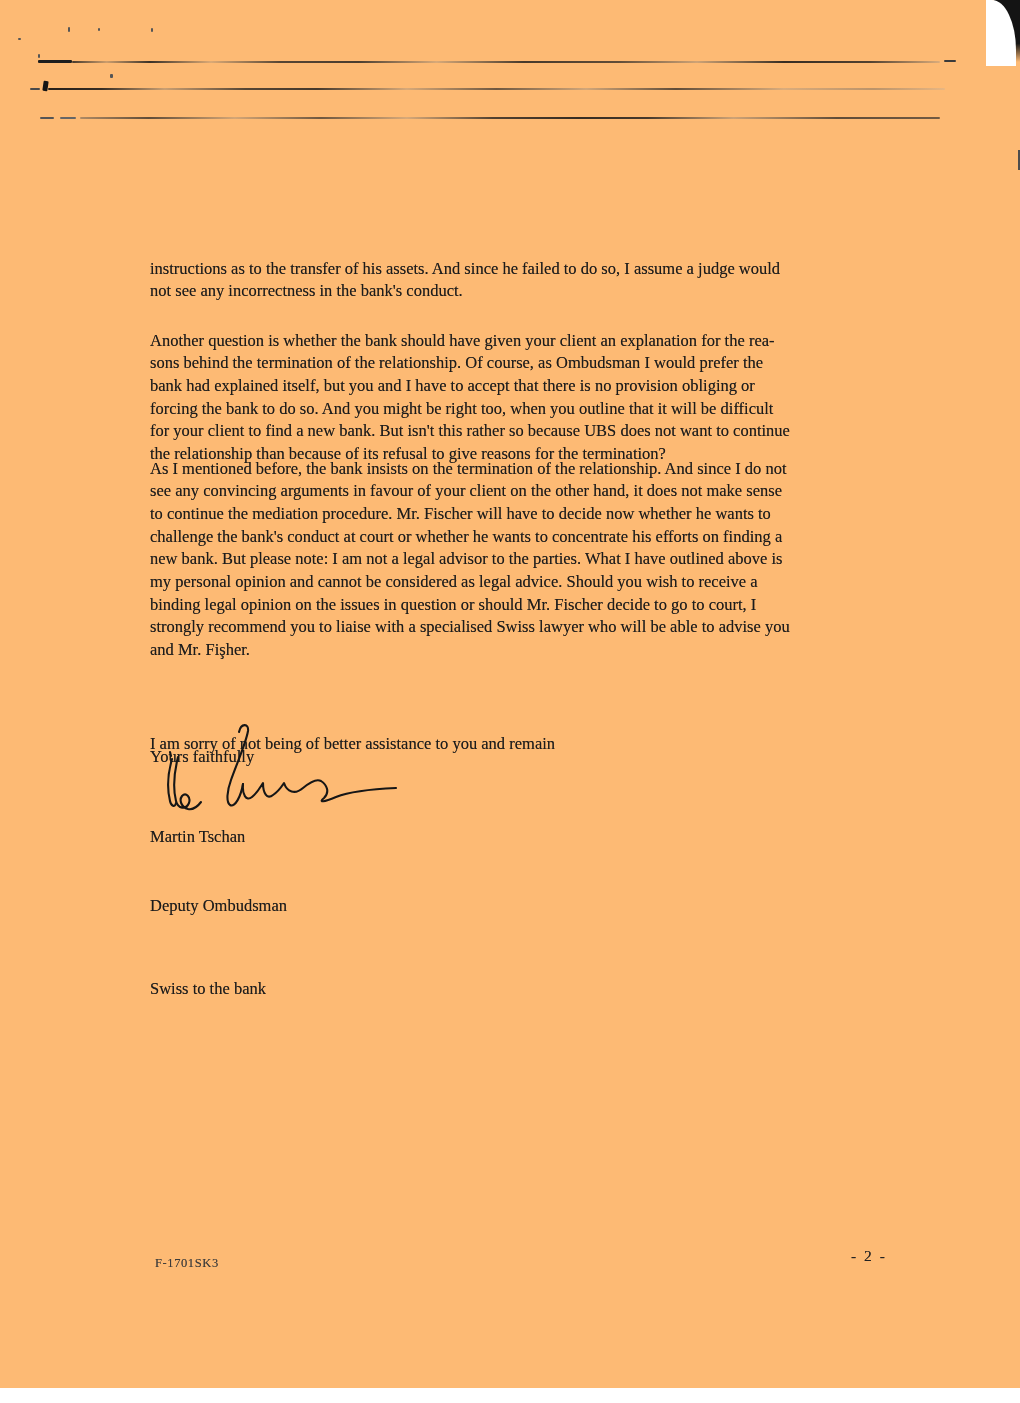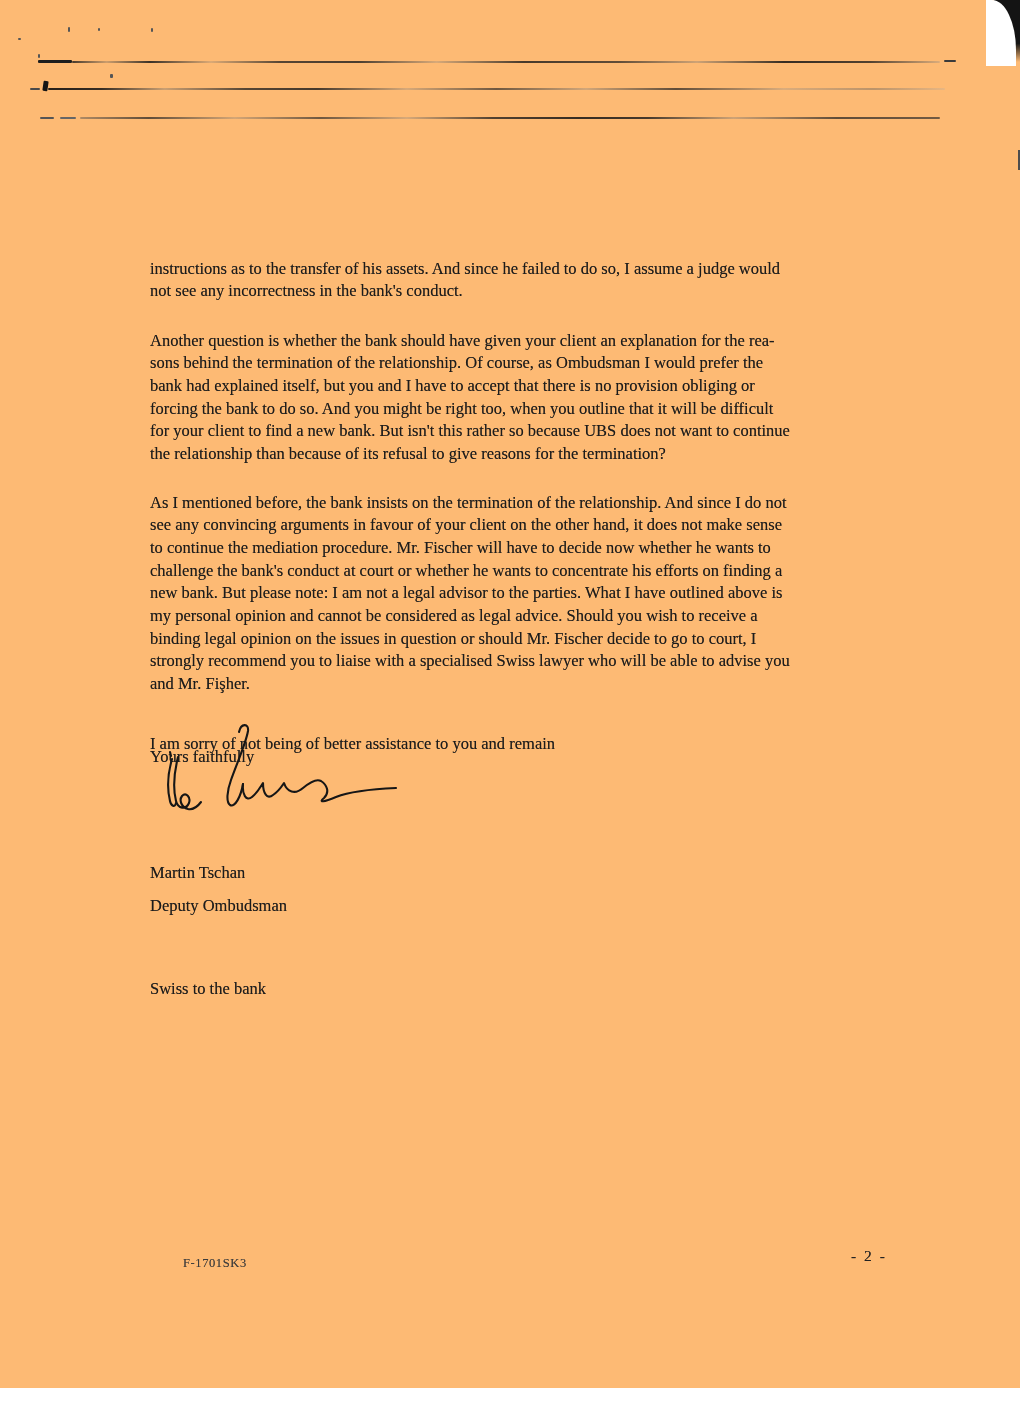--- a/index.html
+++ b/index.html
@@ -59,21 +59,20 @@
     position:absolute;left:150px;
     font-size:16.5px;line-height:22.7px;
     white-space:pre;
     text-shadow:0 0 .5px rgba(25,25,25,.55);
   }
   .sig{position:absolute;left:145px;top:715px;width:300px;height:110px;}
   .footer-code{
     position:absolute;left:155px;top:1256px;
     font-size:12.5px;letter-spacing:.6px;color:#3b3b3b;
     text-shadow:0 0 .5px rgba(60,60,60,.5);
-    margin-left:28px;
   }
   .page-number{
     position:absolute;left:851px;top:1247px;
     font-size:15.5px;letter-spacing:2px;color:#222;
     text-shadow:0 0 .5px rgba(25,25,25,.5);
   }
 </style>
 </head>
 <body>
 
@@ -102,41 +101,41 @@
 
   <main>
     <p class="txt" style="top:241px">instructions as to the transfer of his assets. And since he failed to do so, I assume a judge would
 not see any incorrectness in the bank's conduct.</p>
     <p class="txt" style="top:313px">Another question is whether the bank should have given your client an explanation for the rea-
 sons behind the termination of the relationship. Of course, as Ombudsman I would prefer the
 bank had explained itself, but you and I have to accept that there is no provision obliging or
 forcing the bank to do so. And you might be right too, when you outline that it will be difficult
 for your client to find a new bank. But isn't this rather so because UBS does not want to continue
 the relationship than because of its refusal to give reasons for the termination?</p>
-    <p class="txt" style="top:475px">As I mentioned before, the bank insists on the termination of the relationship. And since I do not
+    <p class="txt" style="top:441px">As I mentioned before, the bank insists on the termination of the relationship. And since I do not
 see any convincing arguments in favour of your client on the other hand, it does not make sense
 to continue the mediation procedure. Mr. Fischer will have to decide now whether he wants to
 challenge the bank's conduct at court or whether he wants to concentrate his efforts on finding a
 new bank. But please note: I am not a legal advisor to the parties. What I have outlined above is
 my personal opinion and cannot be considered as legal advice. Should you wish to receive a
 binding legal opinion on the issues in question or should Mr. Fischer decide to go to court, I
 strongly recommend you to liaise with a specialised Swiss lawyer who will be able to advise you
 and Mr. Fişher.</p>
     <p class="txt" style="top:716px">I am sorry of not being of better assistance to you and remain</p>
     <p class="txt" style="top:729px">Yours faithfully</p>
 
     <svg class="sig" viewBox="0 0 300 110" fill="none" stroke="#161616" stroke-width="2.1" stroke-linecap="round" stroke-linejoin="round">
       <path d="M 25,37 l 1,4"></path>
       <path d="M 27,44 C 23,58 22,74 25,86 C 26,91 30,93 31,88"></path>
       <path d="M 33,42 C 29,58 28,74 31,86 C 33,94 41,95 44,88 C 46,82 41,77 37,81 C 34,85 36,92 43,94 C 48,95 53,91 56,87"></path>
       <path d="M 94,17 C 96,8 104,8 103,16 C 101,28 92,48 86,65 C 82,76 81,87 85,90 C 90,93 96,81 98,69"></path>
       <path d="M 98,69 C 97,79 101,87 107,82 C 113,77 116,71 118,68 C 118,78 122,85 128,80 C 134,76 137,71 139,68 C 142,77 150,80 158,73 C 164,68 171,63 176,66 C 182,70 185,77 179,83 C 173,88 179,87 191,82 C 206,76 228,74 251,73"></path>
     </svg>
 
-    <p class="txt" style="top:845px">Martin Tschan</p>
+    <p class="txt" style="top:809px">Martin Tschan</p>
     <p class="txt" style="top:878px">Deputy Ombudsman</p>
     <p class="txt" style="top:961px">Swiss to the bank</p>
   </main>
 
   <div class="footer-code">F-1701SK3</div>
   <div class="page-number">- 2 -</div>
 
 </div>
 
 </body></html>

